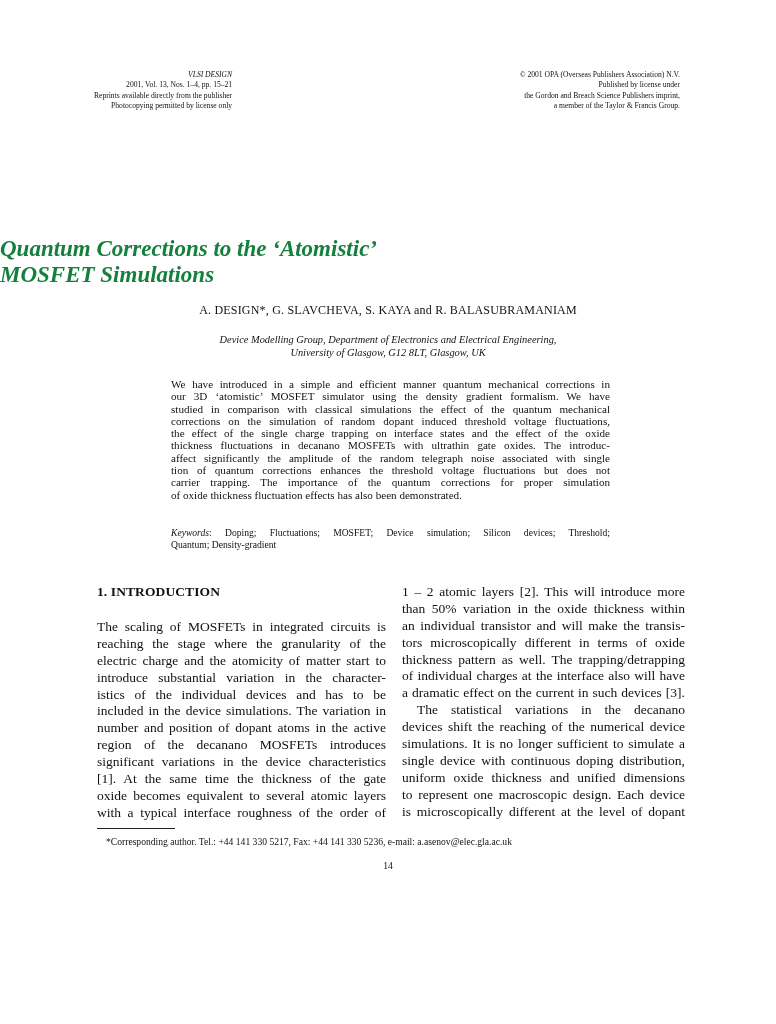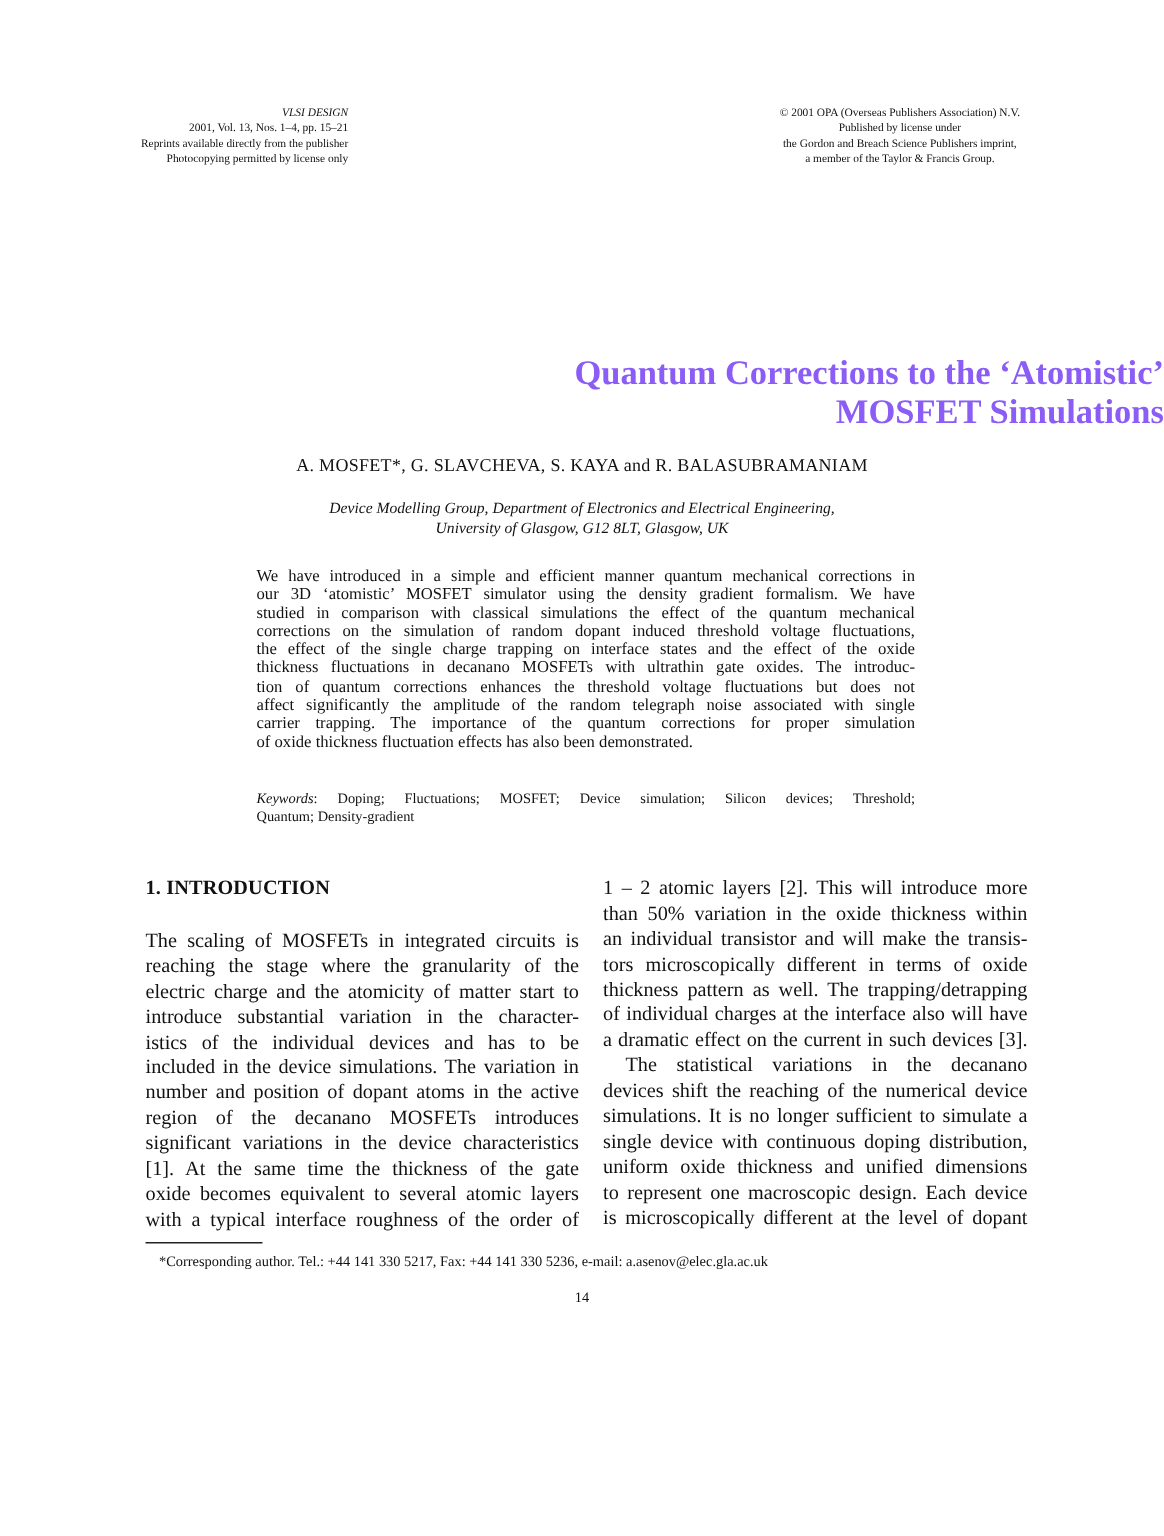--- a/index.html
+++ b/index.html
@@ -2,25 +2,25 @@
 <html><head>
   <meta charset="utf-8">
   <style>
     html, body { margin: 0; padding: 0; background: #ffffff; }
     body {
       width: 776px; height: 1024px; position: relative; overflow: hidden;
       font-family: "Liberation Serif", "DejaVu Serif", serif; color: #111;
     }
     .hdr { position: absolute; top: 70px; font-size: 7.6px; line-height: 10.3px; }
     .hdr-left { left: 94px; text-align: right; }
-    .hdr-right { right: 96px; text-align: center; }
+    .hdr-right { right: 96px; text-align: right; }
     .hdr-left .journal { font-style: italic; }
     .title {
-      position: absolute; top: 236px; left: 0; width: 776px; text-align: right;
-      font-weight: bold; font-size: 23px; line-height: 26px; color: #8b5cf6;
+      position: absolute; top: 236px; left: 0; width: 776px; text-align: left;
+      font-weight: bold; font-size: 23px; line-height: 26px; color: #15803d; font-style: italic;
     }
     .authors {
       position: absolute; top: 303px; left: 0; width: 776px; text-align: center;
       font-size: 12px; letter-spacing: 0.2px;
     }
     .affil {
       position: absolute; top: 334px; left: 0; width: 776px; text-align: center;
       font-style: italic; font-size: 10.4px; line-height: 12.5px;
     }
     .abstract {
@@ -66,35 +66,35 @@
   <div>© 2001 OPA (Overseas Publishers Association) N.V.</div>
   <div>Published by license under</div>
   <div>the Gordon and Breach Science Publishers imprint,</div>
   <div>a member of the Taylor &amp; Francis Group.</div>
 </div>
 
 <div class="title">
   <div>Quantum Corrections to the ‘Atomistic’</div>
   <div>MOSFET Simulations</div>
 </div>
-<div class="authors">A. MOSFET*, G. SLAVCHEVA, S. KAYA and R. BALASUBRAMANIAM</div>
+<div class="authors">A. DESIGN*, G. SLAVCHEVA, S. KAYA and R. BALASUBRAMANIAM</div>
 <div class="affil">
   <div>Device Modelling Group, Department of Electronics and Electrical Engineering,</div>
   <div>University of Glasgow, G12 8LT, Glasgow, UK</div>
 </div>
 
 <div class="abstract">
   <span class="jline">We have introduced in a simple and efficient manner quantum mechanical corrections in</span>
   <span class="jline">our 3D ‘atomistic’ MOSFET simulator using the density gradient formalism. We have</span>
   <span class="jline">studied in comparison with classical simulations the effect of the quantum mechanical</span>
   <span class="jline">corrections on the simulation of random dopant induced threshold voltage fluctuations,</span>
   <span class="jline">the effect of the single charge trapping on interface states and the effect of the oxide</span>
   <span class="jline">thickness fluctuations in decanano MOSFETs with ultrathin gate oxides. The introduc-</span>
+  <span class="jline">affect significantly the amplitude of the random telegraph noise associated with single</span>
   <span class="jline">tion of quantum corrections enhances the threshold voltage fluctuations but does not</span>
-  <span class="jline">affect significantly the amplitude of the random telegraph noise associated with single</span>
   <span class="jline">carrier trapping. The importance of the quantum corrections for proper simulation</span>
   <span class="jline last">of oxide thickness fluctuation effects has also been demonstrated.</span>
 </div>
 
 <div class="keywords">
   <span class="kline"><span class="kw-label">Keywords</span>: <span>Doping; Fluctuations; MOSFET; Device simulation; Silicon devices; Threshold;</span></span>
   <span class="kline last">Quantum; Density-gradient</span>
 </div>
 
 <div class="col col-left">

